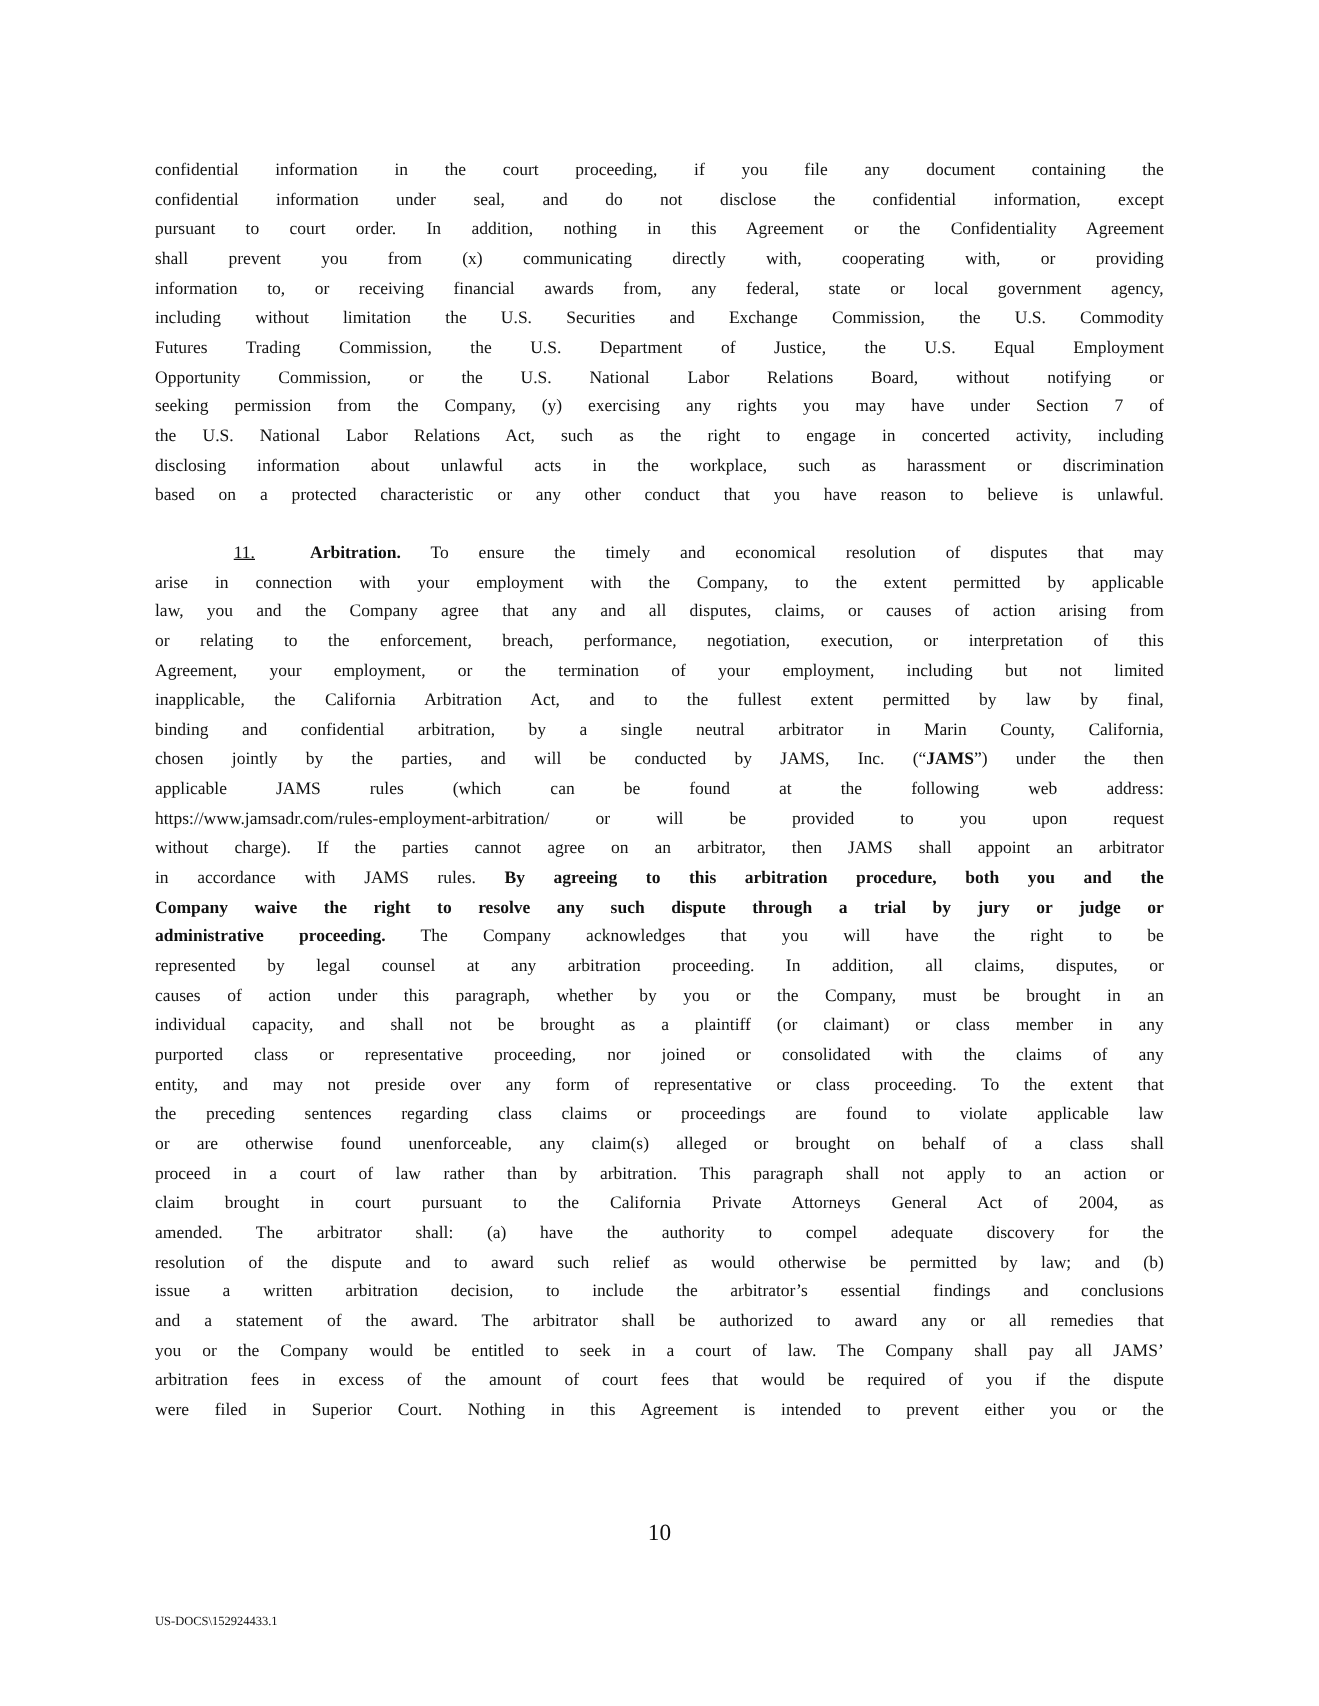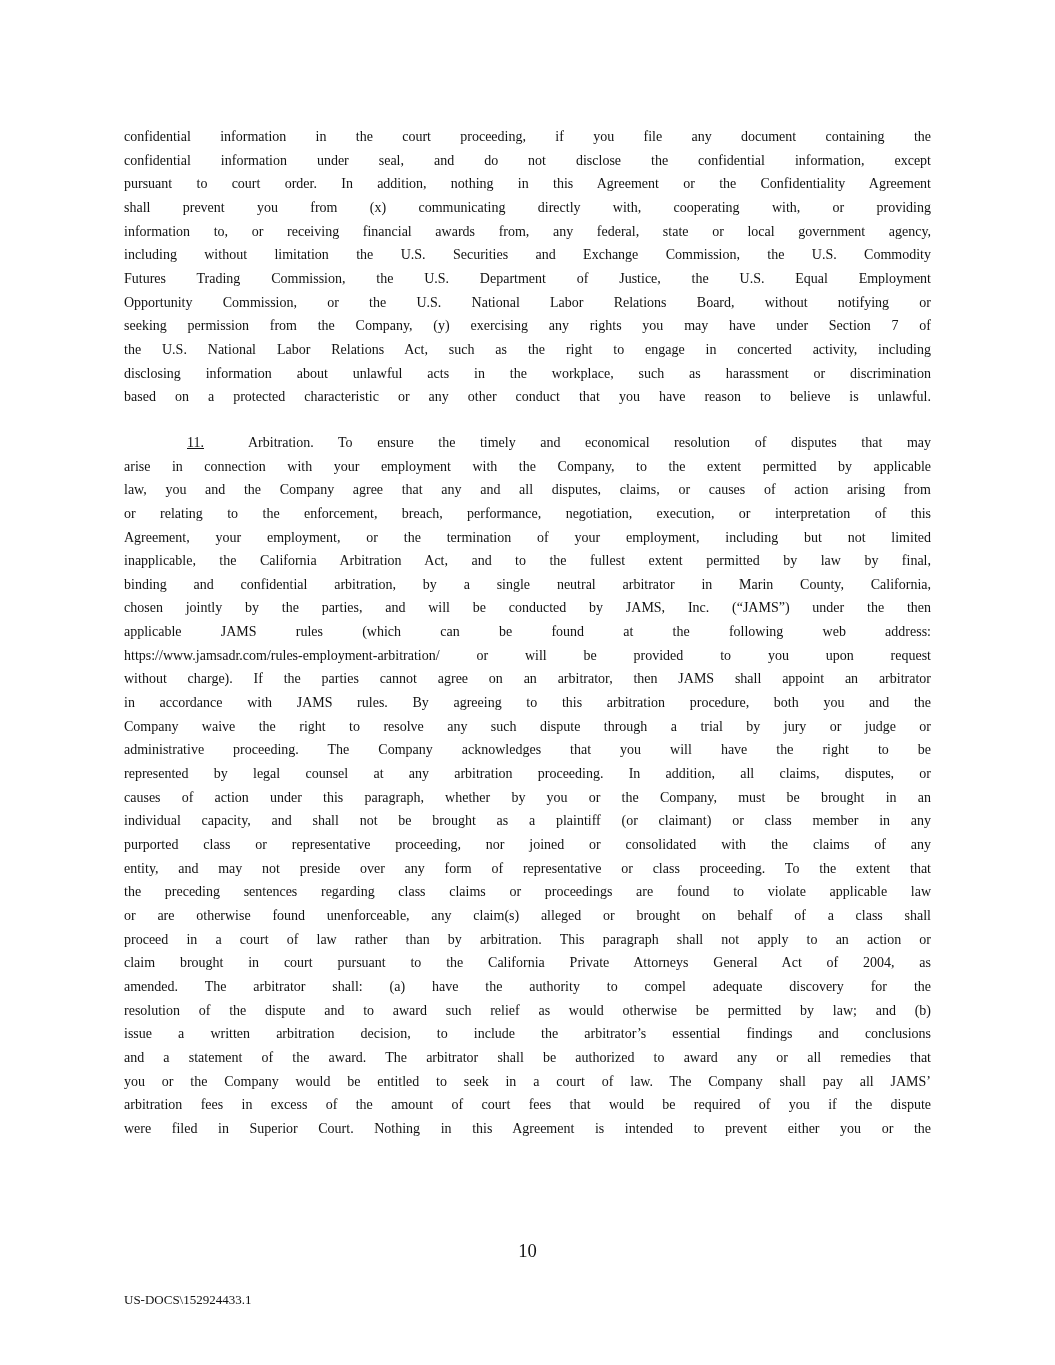--- a/index.html
+++ b/index.html
@@ -25,34 +25,33 @@
       text-align-last: justify;
     }
     .para + .para { margin-top: 22px; }
     .line {
       display: block;
       text-align: justify;
       text-align-last: justify;
       white-space: nowrap;
     }
     .indent-num { display: inline-block; width: 61px; padding-left: 63px; text-decoration: underline; }
-    .b { font-weight: normal; }
+    .b { font-weight: bold; }
     .page-number {
       position: absolute;
       left: 0; width: 1055px;
       top: 1216px;
       text-align: center;
       font-size: 18.6px;
-      margin-top: 24px;
     }
     .doc-id {
       position: absolute;
       left: 124px;
       top: 1292px;
-      font-size: 13px;
+      font-size: 10px;
     }
   </style>
 </head>
 <body>
 
 <div class="page-body">
 
   <div class="para">
     <span class="line">confidential information in the court proceeding, if you file any document containing the</span>
     <span class="line">confidential information under seal, and do not disclose the confidential information, except</span>

